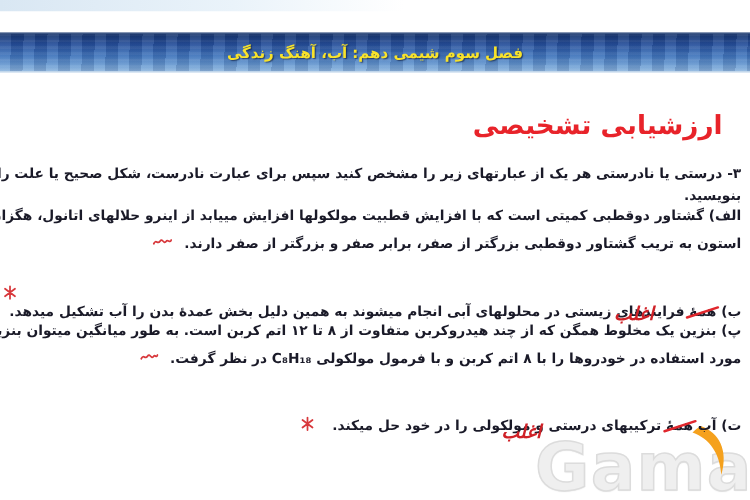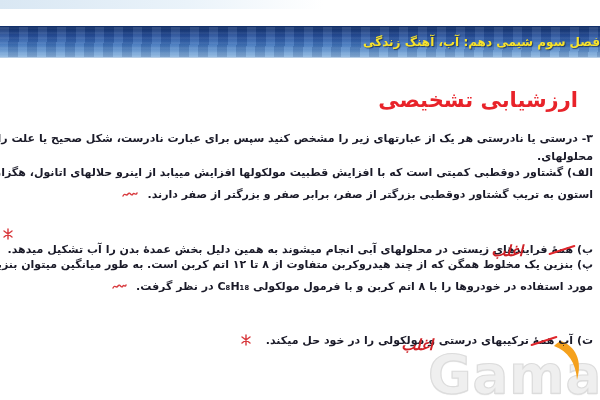--- a/index.html
+++ b/index.html
@@ -23,21 +23,21 @@
   }
   
   .band{
     position:absolute;top:26px;left:0;width:600px;height:32px;
     background:
       repeating-linear-gradient(92deg,rgba(255,255,255,0.07) 0 9px,rgba(4,16,60,0.12) 9px 19px),
       repeating-linear-gradient(180deg,rgba(255,255,255,0.05) 0 2px,rgba(0,0,0,0) 2px 5px),
       linear-gradient(180deg,#16346c 0%,#27509b 28%,#3f74bb 58%,#6e9fd4 86%,#93b9e0 100%);
     border-top:1px solid #11306a;
     border-bottom:1px solid #b7cfe8;
-    display:flex;align-items:center;justify-content:flex-end;
+    display:flex;align-items:center;justify-content:center;
   }
   .band-title{
     color:var(--band-yellow);font-size:12px;font-weight:bold;
     text-shadow:1px 1px 1px rgba(10,20,50,0.6);
     direction:rtl;
   }
   .page-title{
     position:absolute;top:88px;right:22px;
     color:var(--title-red);font-size:21px;font-weight:bold;direction:rtl;
   }
@@ -79,21 +79,21 @@
 
   <div class="topstrip"></div>
 
   <div class="band">
     <div class="band-title">فصل سوم شیمی دهم: آب، آهنگ زندگی</div>
   </div>
 
   <div class="page-title">ارزشیابی تشخیصی</div>
 
   <div class="bline" style="top:132px;">۳- درستی یا نادرستی هر یک از عبارتهای زیر را مشخص کنید سپس برای عبارت نادرست، شکل صحیح یا علت را</div>
-  <div class="bline" style="top:150px;">محلولهای.</div>
+  <div class="bline" style="top:150px;">بنویسید.</div>
 
   <div class="bline" style="top:166px;">الف) گشتاور دوقطبی کمیتی است که با افزایش قطبیت مولکولها افزایش مییابد از اینرو حلالهای اتانول، هگزان و</div>
   <div class="bline" style="top:188px;">
     <span>استون به تریب گشتاور دوقطبی بزرگتر از صفر، برابر صفر و بزرگتر از صفر دارند.</span><span class="rmark"><svg width="16" height="9" viewBox="0 0 16 9">
           <path d="M1 6 C3 2 4 7 6 4 C8 1 9 7 11 4 C12 2 14 6 15 3" stroke="#d8383c" fill="none" stroke-width="1.4" stroke-linecap="round"></path>
         </svg></span>
   </div>
 
   <div class="bline" style="top:227px;">
     <span>ب) </span><span class="struck">همهٔ</span><span> فرایندهای زیستی در محلولهای آبی انجام میشوند به همین دلیل بخش عمدهٔ بدن را آب تشکیل میدهد.</span>

